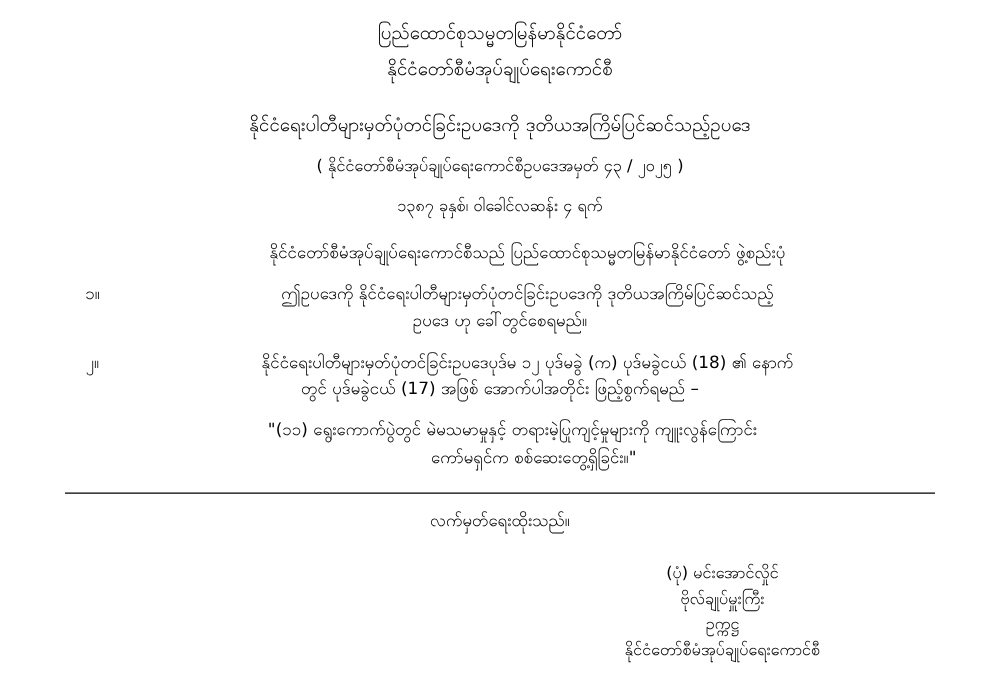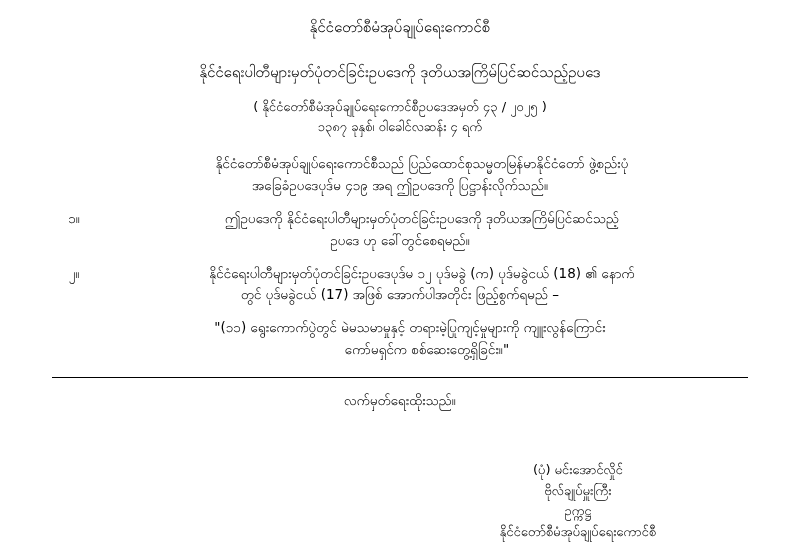--- a/index.html
+++ b/index.html
@@ -37,21 +37,21 @@
     font-size: 15px;
     margin-top: 23px;
     font-weight: 500;
   }
   .t-ref {
     font-size: 13px;
     margin-top: 14px;
   }
   .t-date1 {
     font-size: 13px;
-    margin-top: 2px;
+    margin-top: 13px;
   }
   .t-date2 {
     font-size: 13px;
     margin-top: 6px;
   }
   .body-block {
     margin-top: 16px;
     font-size: 13.5px;
     line-height: 1.62;
     text-align: center;
@@ -94,45 +94,45 @@
     width: 100%;
   }
   .closing {
     margin-top: 12px;
     font-size: 13.5px;
     line-height: 1.62;
   }
   .sign-block {
     position: absolute;
     right: 52px;
-    bottom: 7px;
+    bottom: 18px;
     text-align: center;
     font-size: 13px;
     line-height: 1.6;
     width: 340px;
   }
   .sign-block div {
     text-align: center;
   }
 </style>
 </head>
 <body>
 
 <div class="page">
 
+  <div class="line t-head1">ပြည်ထောင်စုသမ္မတမြန်မာနိုင်ငံတော်</div>
   <div class="line t-head2">နိုင်ငံတော်စီမံအုပ်ချုပ်ရေးကောင်စီ</div>
   <div class="line t-head3">နိုင်ငံရေးပါတီများမှတ်ပုံတင်ခြင်းဥပဒေကို ဒုတိယအကြိမ်ပြင်ဆင်သည့်ဥပဒေ</div>
   <div class="line t-ref">( နိုင်ငံတော်စီမံအုပ်ချုပ်ရေးကောင်စီဥပဒေအမှတ် ၄၃ / ၂၀၂၅ )</div>
   <div class="line t-date1">၁၃၈၇ ခုနှစ်၊ ဝါခေါင်လဆန်း ၄ ရက်</div>
 
   <div class="body-block">
 
     <div class="para first">
       <div class="indent">နိုင်ငံတော်စီမံအုပ်ချုပ်ရေးကောင်စီသည် ပြည်ထောင်စုသမ္မတမြန်မာနိုင်ငံတော် ဖွဲ့စည်းပုံ</div>
-      <div>အခြေခံဥပဒေပုဒ်မ ၄၁၉ အရ ဤဥပဒေကို ပြဋ္ဌာန်းလိုက်သည်။</div>
     </div>
 
     <div class="para">
       <div class="numbered">
         <div class="num">၁။</div>
         <div class="numtext">ဤဥပဒေကို နိုင်ငံရေးပါတီများမှတ်ပုံတင်ခြင်းဥပဒေကို ဒုတိယအကြိမ်ပြင်ဆင်သည့်</div>
       </div>
       <div>ဥပဒေ ဟု ခေါ်တွင်စေရမည်။</div>
     </div>
 

